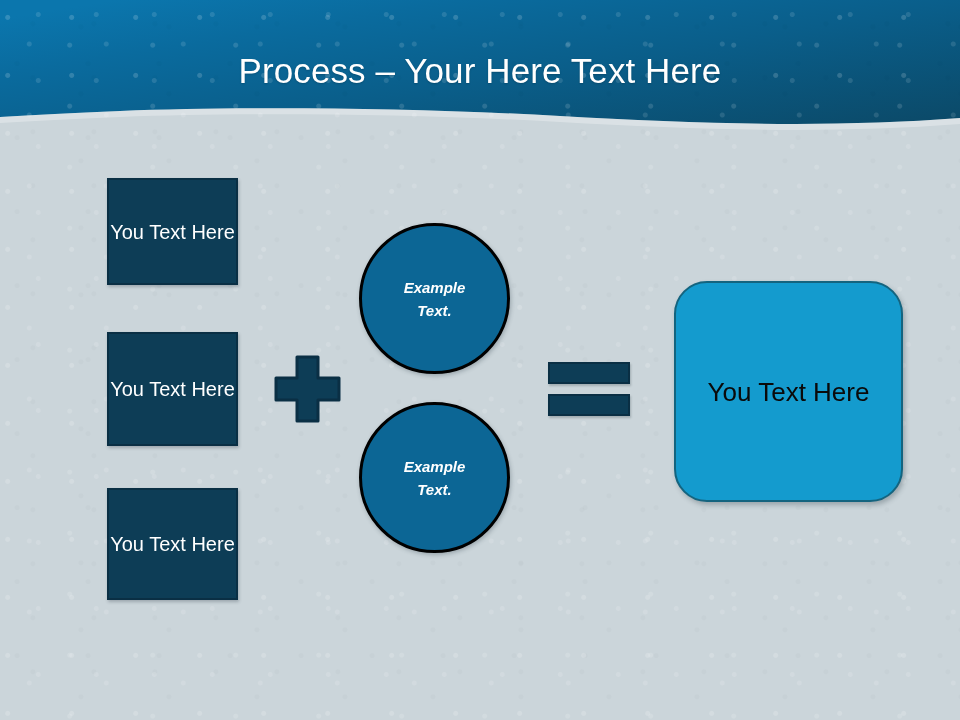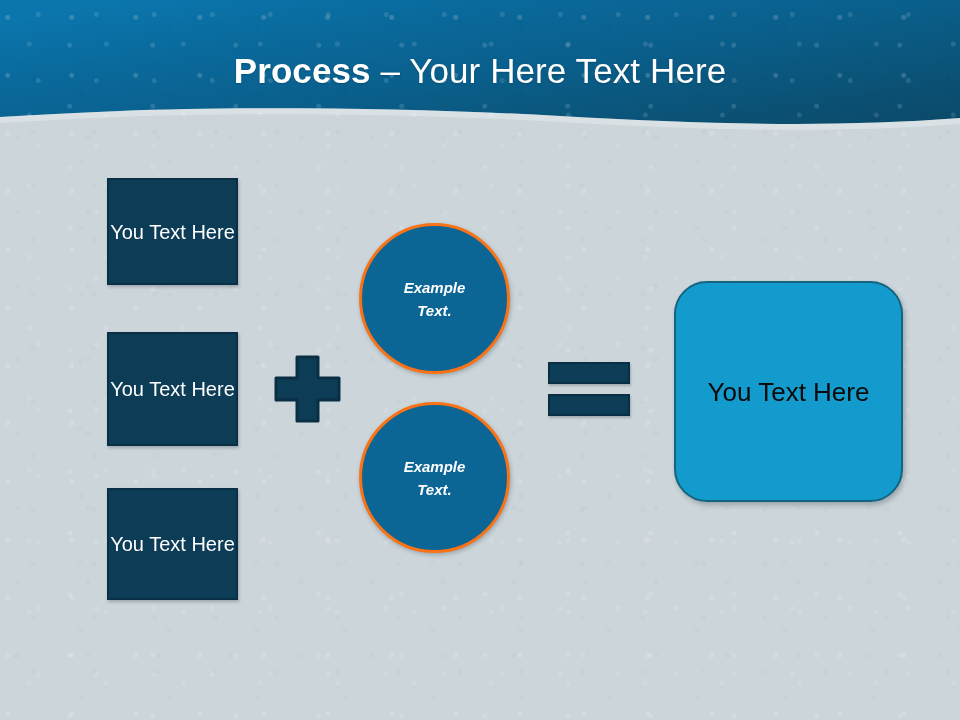--- a/index.html
+++ b/index.html
@@ -55,21 +55,21 @@
     top: 50px;
     width: 960px;
     text-align: center;
     color: #ffffff;
     font-size: 35px;
     line-height: 42px;
     letter-spacing: 0.1px;
     white-space: nowrap;
     text-shadow: 0 1px 2px rgba(0,0,0,0.18);
   }
-  .slide-title .title-strong { font-weight: 700; }
+  .slide-title .title-strong { font-weight: 400; }
   .slide-title .title-rest   { font-weight: 400; }
 
   
   .input-box {
     position: absolute;
     left: 107px;
     width: 131px;
     background: #0d3d56;
     border: 2px solid #0a2f44;
     box-sizing: border-box;
@@ -97,21 +97,21 @@
   .plus-operator svg { display: block; }
 
   
   .example-circle {
     position: absolute;
     left: 359px;
     width: 151px;
     height: 151px;
     border-radius: 50%;
     background: #0c6695;
-    border: 3px solid #f97316;
+    border: 3px solid #000000;
     box-sizing: border-box;
     display: flex;
     flex-direction: column;
     align-items: center;
     justify-content: center;
     text-align: center;
     color: #ffffff;
     font-size: 15px;
     line-height: 23px;
     font-weight: 700;

